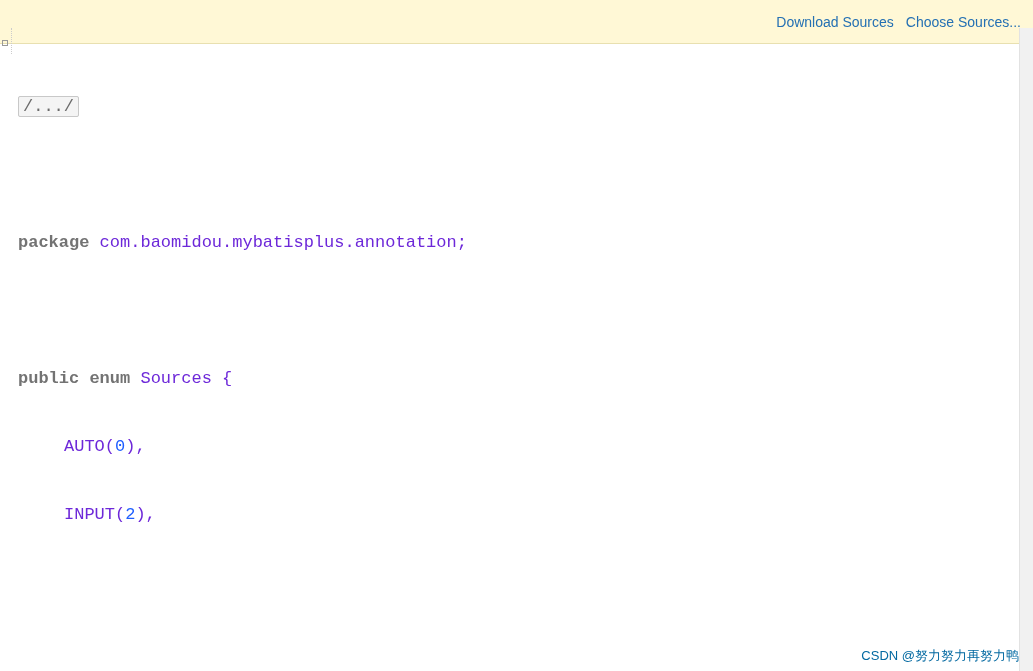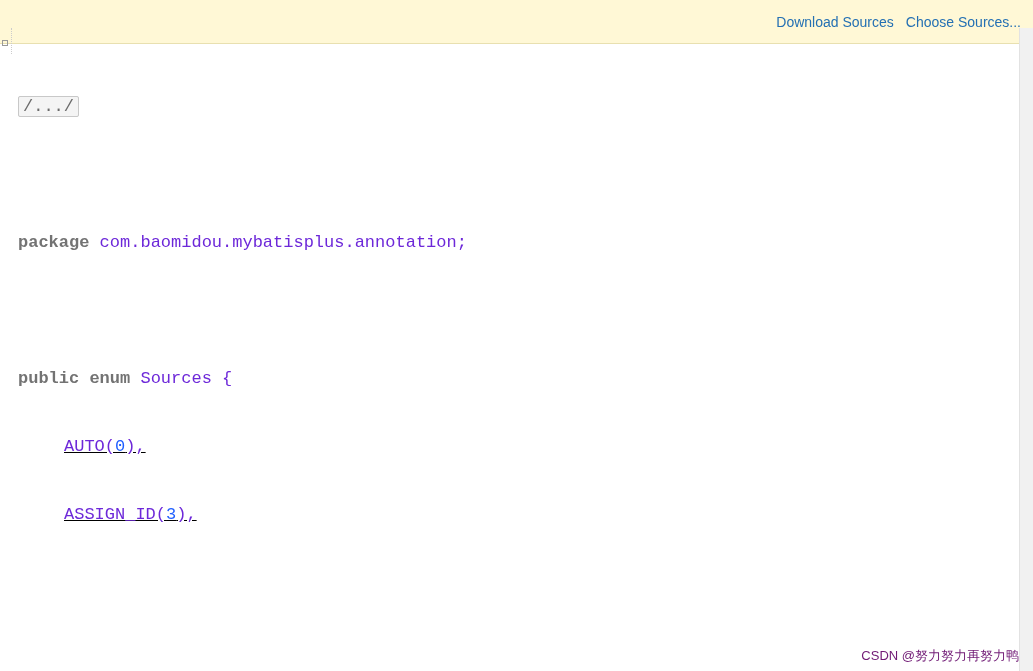--- a/index.html
+++ b/index.html
@@ -66,44 +66,44 @@
       width: 14px;
       background: #f1f1f1;
       border-left: 1px solid #e2e2e2;
     }
     .watermark {
       position: absolute;
       right: 14px;
       bottom: 6px;
       font-family: "Segoe UI", Arial, sans-serif;
       font-size: 13px;
-      color: #701a75;
+      color: #0369a1;
     }
     .line { display: block; }
-    .indent1 { padding-left: 46px; text-decoration: underline; }
+    .indent1 { padding-left: 46px; }
   </style>
 </head>
 <body>
 
 <div class="banner">
   <a>Download Sources</a>
   <a>Choose Sources...</a>
 </div>
 
 <div class="gutter-stub"></div>
 <div class="mini-square"></div>
 
 <div class="editor">
 <span class="line"><span class="folded">/.../</span></span>
 <span class="line"> </span>
 <span class="line"><span class="kw">package</span><span class="plain"> com.baomidou.mybatisplus.annotation;</span></span>
 <span class="line"> </span>
 <span class="line"><span class="kw">public</span> <span class="kw">enum</span><span class="plain"> Sources {</span></span>
 <span class="line indent1"><span class="plain">AUTO(</span><span class="num">0</span><span class="plain">),</span></span>
-<span class="line indent1"><span class="plain">ASSIGN_ID(</span><span class="num">3</span><span class="plain">),</span></span>
+<span class="line indent1"><span class="plain">INPUT(</span><span class="num">2</span><span class="plain">),</span></span>
 
 
 
 
 
 
 
 
 
 

